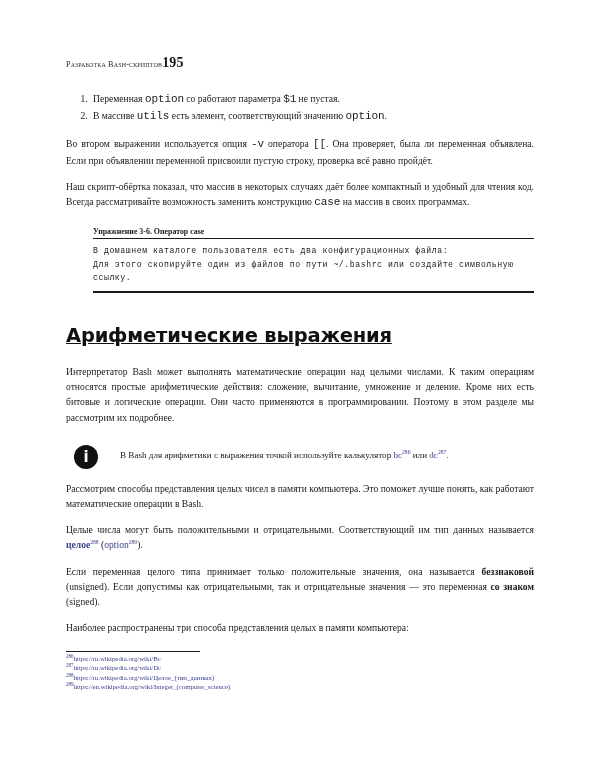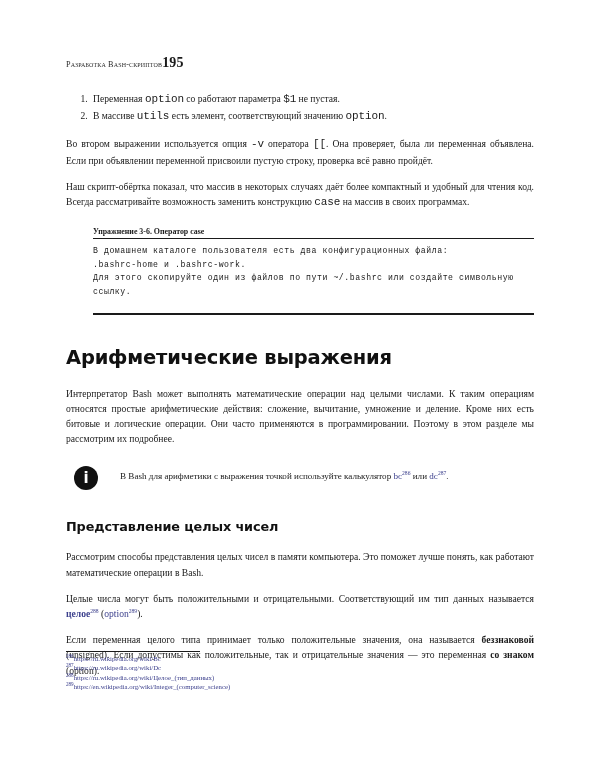--- a/index.html
+++ b/index.html
@@ -74,39 +74,40 @@
   }
   .exercise-title {
     font-size: 7.9px;
     font-weight: 700;
     font-family: "Liberation Serif", serif;
     padding-bottom: 2px;
   }
   .exercise-body {
     border-top: 1px solid #1a1a1a;
     border-bottom: 2px solid #1a1a1a;
-    padding: 5px 0 14px 0;
+    padding: 5px 0 6px 0;
   }
   .exercise-body .ln {
     font-family: "Liberation Mono", "DejaVu Sans Mono", monospace;
     font-size: 8.2px;
     line-height: 13.6px;
     letter-spacing: 0.55px;
     color: #1a1a1a;
     white-space: pre-wrap;
   }
 
   
   h1.h-main {
     font-family: "DejaVu Sans", "Liberation Sans", sans-serif;
     font-size: 19.5px;
     font-weight: 700;
     letter-spacing: -0.2px;
     margin: 31px 0 0 0;
     color: #111111;
+    text-decoration: underline;
   }
   h2.h-sub {
     font-family: "DejaVu Sans", "Liberation Sans", sans-serif;
     font-size: 12.8px;
     font-weight: 700;
     letter-spacing: -0.1px;
     margin: 29px 0 0 0;
     color: #111111;
   }
   h1.h-main + p.body { margin-top: 17px; }
@@ -196,42 +197,41 @@
     </ol>
 
     <p class="body"><span>Во втором выражении используется опция </span><code>-v</code><span> оператора </span><code>[[</code><span>. Она проверяет, была ли переменная объявлена. Если при объявлении переменной присвоили пустую строку, проверка всё равно пройдёт.</span></p>
 
     <p class="body tight"><span>Наш скрипт-обёртка показал, что массив в некоторых случаях даёт более компактный и удобный для чтения код. Всегда рассматривайте возможность заменить конструкцию </span><code>case</code><span> на массив в своих программах.</span></p>
 
     <div class="exercise">
       <div class="exercise-title">Упражнение 3-6. Оператор case</div>
       <div class="exercise-body">
         <div class="ln">В домашнем каталоге пользователя есть два конфигурационных файла:</div>
-        <div class="ln">.bashrc-home и .bashrc-work.</div>
         <div class="ln">Для этого скопируйте один из файлов по пути ~/.bashrc или создайте символьную ссылку.</div>
       </div>
     </div>
 
     <h1 class="h-main">Арифметические выражения</h1>
 
     <p class="body">Интерпретатор Bash может выполнять математические операции над целыми числами. К таким операциям относятся простые арифметические действия: сложение, вычитание, умножение и деление. Кроме них есть битовые и логические операции. Они часто применяются в программировании. Поэтому в этом разделе мы рассмотрим их подробнее.</p>
 
     <div class="note">
       <div class="note-icon">i</div>
       <div class="note-text"><span>В Bash для арифметики с выражения точкой используйте калькулятор </span><span class="link">bc</span><sup class="fnref">286</sup><span> или </span><span class="link">dc</span><sup class="fnref">287</sup><span>.</span></div>
     </div>
 
-    <h2 class="h-sub">Представление целых чисел</h2>
 
     <p class="body">Рассмотрим способы представления целых чисел в памяти компьютера. Это поможет лучше понять, как работают математические операции в Bash.</p>
 
     <p class="body tight"><span>Целые числа могут быть положительными и отрицательными. Соответствующий им тип данных называется </span><span class="link bold">целое</span><sup class="fnref">288</sup><span> (</span><span class="link">option</span><sup class="fnref">289</sup><span>).</span></p>
 
-    <p class="body tight"><span>Если переменная целого типа принимает только положительные значения, она называется </span><b class="strong">беззнаковой</b><span> (unsigned). Если допустимы как положительные, так и отрицательные значения — это переменная </span><b class="strong">со знаком</b><span> (option).</span></p>
-
+    <p class="body tight"><span>Если переменная целого типа принимает только положительные значения, она называется </span><b class="strong">беззнаковой</b><span> (unsigned). Если допустимы как отрицательными, так и отрицательные значения — это переменная </span><b class="strong">со знаком</b><span> (signed).</span></p>
+
+    <p class="body tight">Наиболее распространены три способа представления целых в памяти компьютера:</p>
 
   </div>
 
   <div class="footnotes">
     <div class="fn-rule"></div>
     <div class="fn-item"><span class="fn-num">286</span><span>https://ru.wikipedia.org/wiki/Bc</span></div>
     <div class="fn-item"><span class="fn-num">287</span><span>https://ru.wikipedia.org/wiki/Dc</span></div>
     <div class="fn-item"><span class="fn-num">288</span><span>https://ru.wikipedia.org/wiki/Целое_(тип_данных)</span></div>
     <div class="fn-item"><span class="fn-num">289</span><span>https://en.wikipedia.org/wiki/Integer_(computer_science)</span></div>
   </div>

